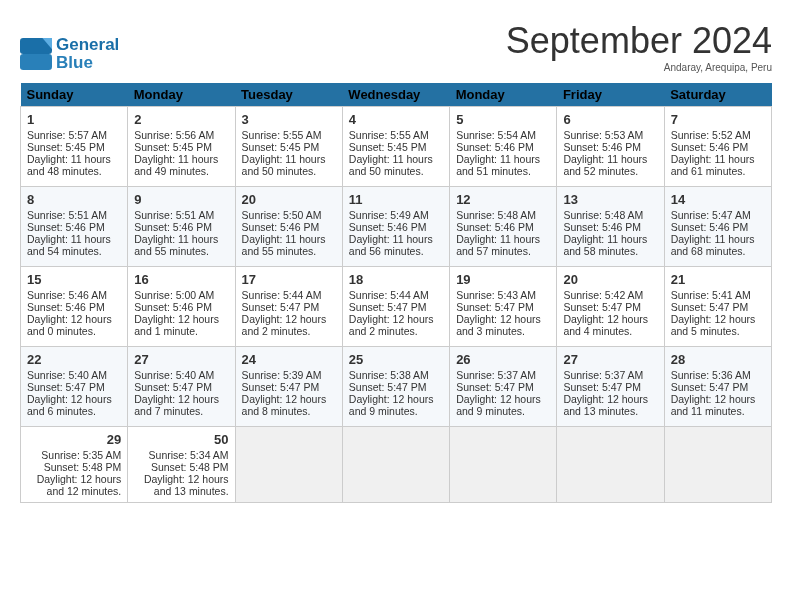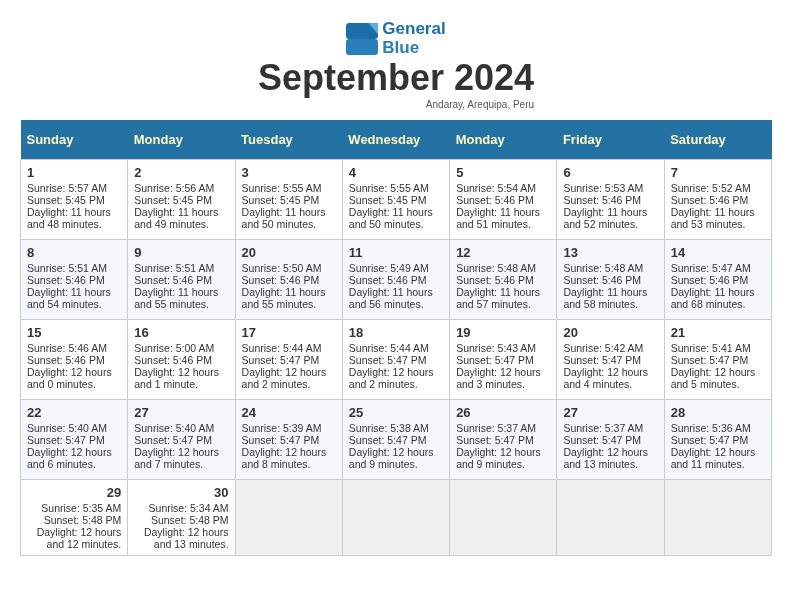--- a/index.html
+++ b/index.html
@@ -6,55 +6,54 @@
     body {
       font-family: Arial, sans-serif;
       background: #fff;
       width: 792px;
       min-height: 612px;
       padding: 20px;
     }
     .header {
       display: flex;
       justify-content: space-between;
-      align-items: center;
+      align-items: flex-end;
       margin-bottom: 10px;
-      flex-direction: column;
     }
     .logo {
       display: flex;
       align-items: center;
       gap: 4px;
     }
     .logo-icon {
       width: 32px;
       height: 32px;
     }
     .title-block {
       text-align: right;
     }
     .month-title {
       font-size: 36px;
-      font-weight: bold;
+      font-weight: normal;
       color: #333;
     }
     .location {
       font-size: 10px;
       color: #555;
     }
     table {
       width: 100%;
       border-collapse: collapse;
       table-layout: fixed;
     }
     th {
       background-color: #2471a3;
-      color: #fef9c3;
+      color: #000000;
       text-align: left;
-      padding: 12px 6px;
+      padding: 4px 6px;
       font-size: 13px;
       font-weight: bold;
     }
     td {
       border: 1px solid #ccc;
       vertical-align: top;
       padding: 5px 6px;
       font-size: 10.5px;
       color: #333;
       height: 80px;
@@ -153,21 +152,21 @@
           <div>Sunrise: 5:53 AM</div>
           <div>Sunset: 5:46 PM</div>
           <div>Daylight: 11 hours</div>
           <div>and 52 minutes.</div>
         </td>
         <td>
           <span class="day-num">7</span>
           <div>Sunrise: 5:52 AM</div>
           <div>Sunset: 5:46 PM</div>
           <div>Daylight: 11 hours</div>
-          <div>and 53 minutes.</div>
+          <div>and 61 minutes.</div>
         </td>
       </tr>
       <tr>
         <td>
           <span class="day-num">8</span>
           <div>Sunrise: 5:51 AM</div>
           <div>Sunset: 5:46 PM</div>
           <div>Daylight: 11 hours</div>
           <div>and 54 minutes.</div>
         </td>
@@ -318,21 +317,21 @@
       </tr>
       <tr class="last-row">
         <td>
           <span class="day-num">29</span>
           <div>Sunrise: 5:35 AM</div>
           <div>Sunset: 5:48 PM</div>
           <div>Daylight: 12 hours</div>
           <div>and 12 minutes.</div>
         </td>
         <td>
-          <span class="day-num">30</span>
+          <span class="day-num">50</span>
           <div>Sunrise: 5:34 AM</div>
           <div>Sunset: 5:48 PM</div>
           <div>Daylight: 12 hours</div>
           <div>and 13 minutes.</div>
         </td>
         <td class="empty-cell"></td>
         <td class="empty-cell"></td>
         <td class="empty-cell"></td>
         <td class="empty-cell"></td>
         <td class="empty-cell"></td>

